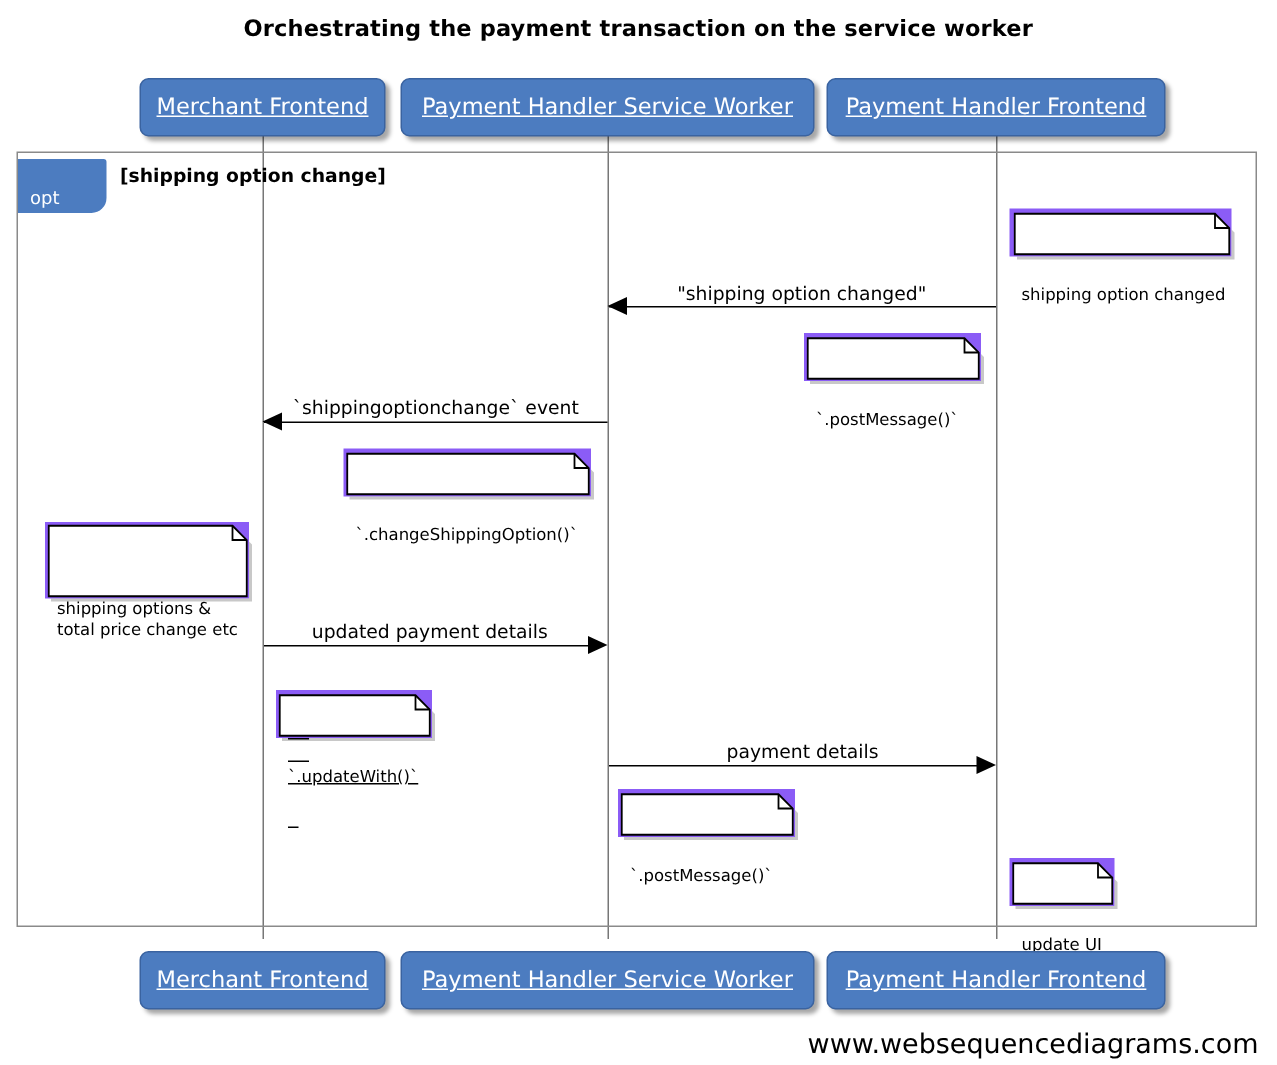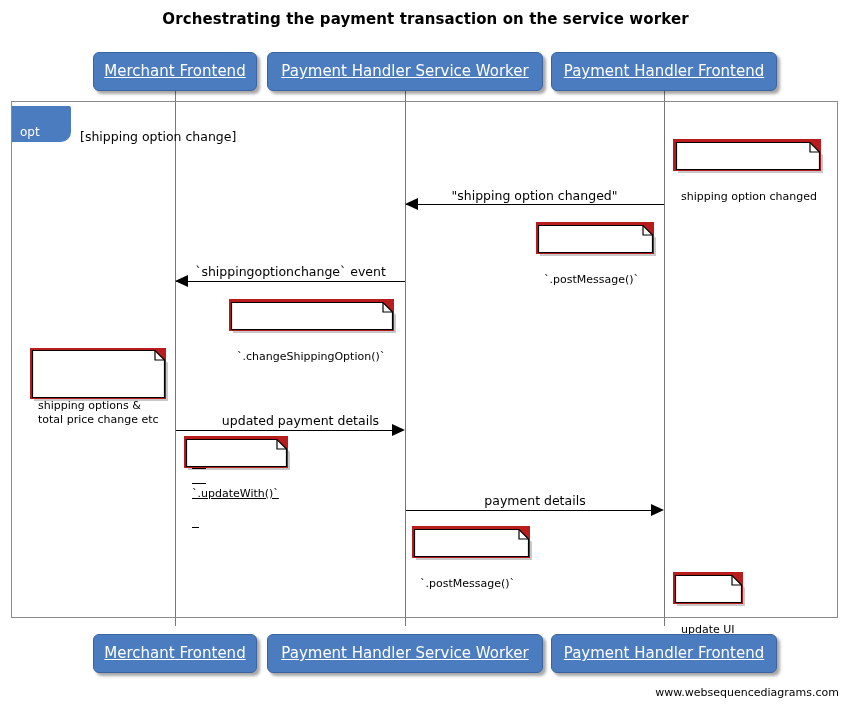--- a/index.html
+++ b/index.html
@@ -28,21 +28,21 @@
     font-size: 15px;
     font-weight: bold;
     color: #000;
     letter-spacing: 0.1px;
   }
 
   
   .footer {
     position: absolute;
     right: 12px; top: 686px;
-    font-size: 11px;
+    font-size: 18px;
     color: #000;
   }
 
   
   .participant {
     position: absolute;
     background: #4C7CC0;
     border: 1px solid #3a63a0;
     border-radius: 6px;
     color: #ffffff;
@@ -80,25 +80,24 @@
     font-size: 12px;
     padding: 20px 8px 3px 8px;
     border-bottom-right-radius: 10px;
     border-top-right-radius: 2px;
     z-index: 5;
     line-height: 1.1;
   }
   .fragment-guard {
     position: absolute;
     font-size: 12.5px;
-    font-weight: normal;
+    font-weight: bold;
     color: #000;
     z-index: 5;
     white-space: nowrap;
-    margin-top: 20px;
   }
 
   
   .msg-line {
     position: absolute;
     height: 0;
     border-top: 1.6px solid #000;
     z-index: 3;
   }
   .msg-label {
@@ -121,21 +120,21 @@
   }
   .arrowhead.left {
     border-top: 6px solid transparent;
     border-bottom: 6px solid transparent;
     border-right: 13px solid #000;
   }
 
   
   .note {
     position: absolute;
-    background: #b91c1c;
+    background: #8b5cf6;
     font-size: 11px;
     color: #000;
     z-index: 5;
     line-height: 1.35;
     padding: 6px 9px 6px 8px;
     white-space: pre;
   }
   .note .note-shape {
     position: absolute;
     left: 0; top: 0;
@@ -222,25 +221,25 @@
 
   <div class="note" style="left:229px; top:299px; width:165px; height:32px;">
     <svg class="note-shape" viewBox="0 0 165 32" preserveAspectRatio="none">
       <path d="M2.5,3.5 L154,3.5 L163.5,13 L163.5,30.5 L2.5,30.5 Z" fill="#ffffff" stroke="#000000" stroke-width="1.2"></path>
       <path d="M154,3.5 L154,13 L163.5,13" fill="none" stroke="#000000" stroke-width="1.2"></path>
       <path d="M4,32 L165,32 L165,14 L167,16 L167,34 L4,34 Z" fill="#9a9a9a" opacity="0.55"></path>
     </svg>
     <span class="note-text">`.changeShippingOption()`</span>
   </div>
 
-  <div class="msg-label" style="left:186px; top:413px; width:229px;">updated payment details</div>
+  <div class="msg-label" style="left:172px; top:413px; width:229px;">updated payment details</div>
   <div class="msg-line" style="left:176px; top:430px; width:217px;"></div>
   <div class="arrowhead right" style="left:392px; top:424px;"></div>
 
-  <div class="note" style="left:184px; top:436px; width:104px; height:32px;text-decoration:underline;">
+  <div class="note" style="left:184px; top:460px; width:104px; height:32px;text-decoration:underline;">
     <svg class="note-shape" viewBox="0 0 104 32" preserveAspectRatio="none">
       <path d="M2.5,3.5 L93,3.5 L102.5,13 L102.5,30.5 L2.5,30.5 Z" fill="#ffffff" stroke="#000000" stroke-width="1.2"></path>
       <path d="M93,3.5 L93,13 L102.5,13" fill="none" stroke="#000000" stroke-width="1.2"></path>
       <path d="M4,32 L104,32 L104,14 L106,16 L106,34 L4,34 Z" fill="#9a9a9a" opacity="0.55"></path>
     </svg>
     <span class="note-text">`.updateWith()`</span>
   </div>
 
   <div class="msg-label" style="left:406px; top:493px; width:258px;">payment details</div>
   <div class="msg-line" style="left:406px; top:510px; width:246px;"></div>

